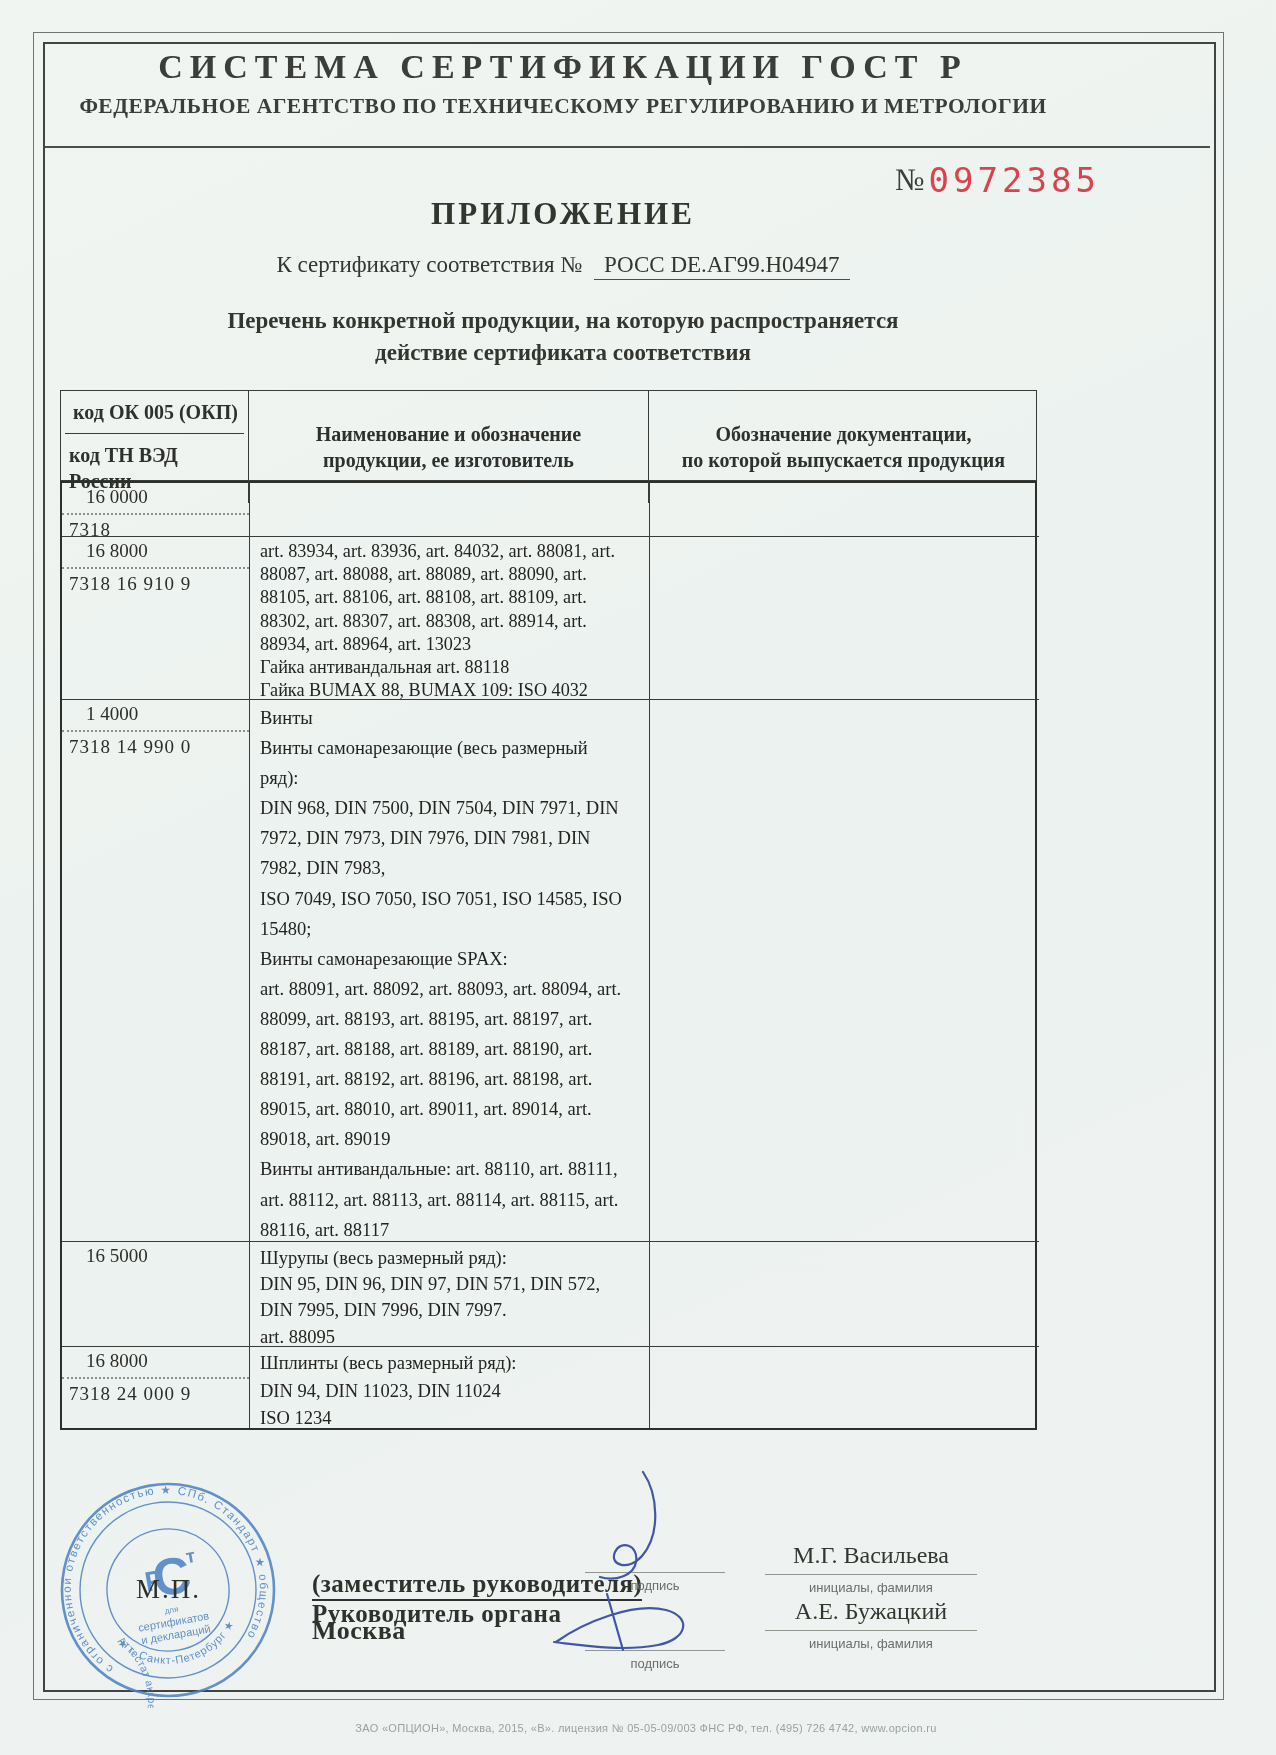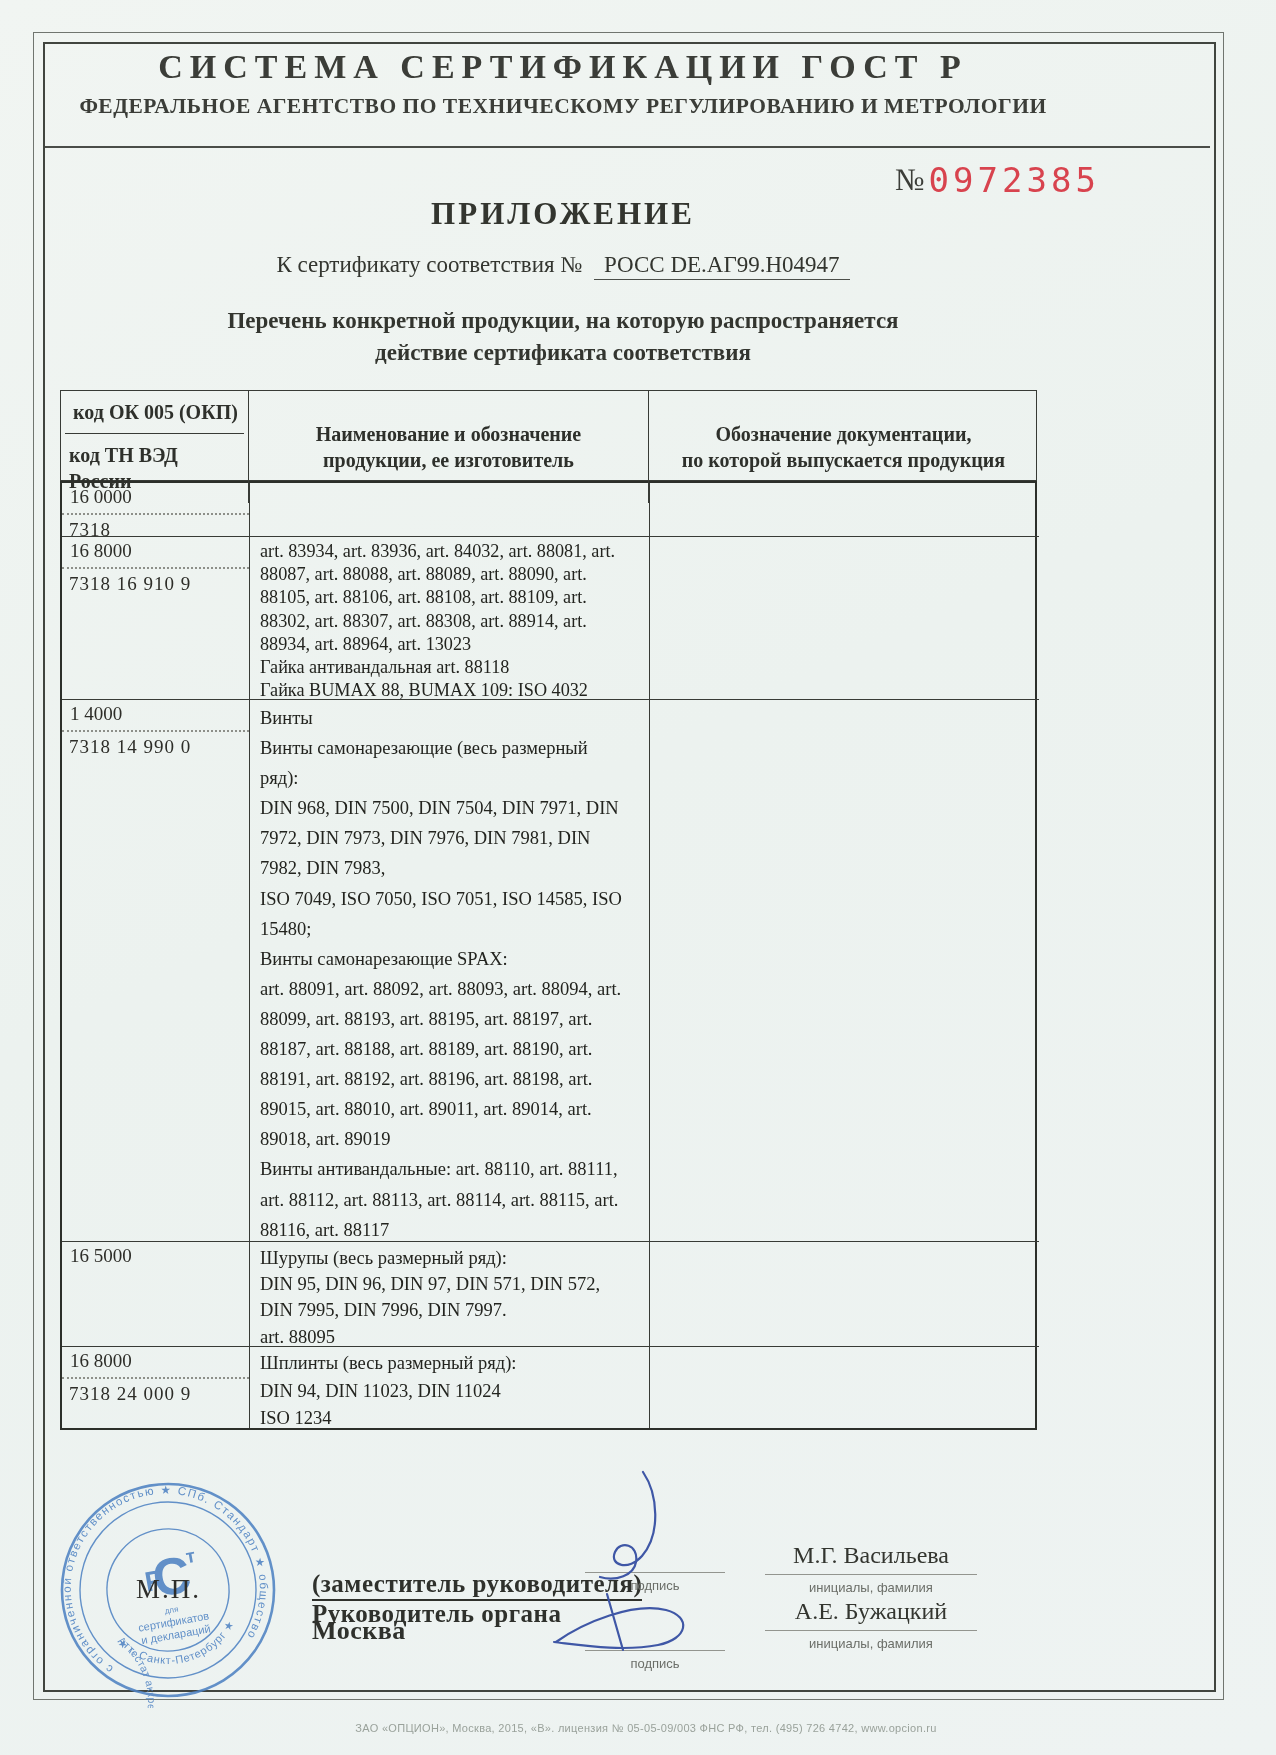--- a/index.html
+++ b/index.html
@@ -33,21 +33,21 @@
   .hc1 .h-top{border-bottom:1.6px solid #383b36;padding:8px 6px 8px 8px;}
   .hc1 .h-bot{padding:8px 6px 9px 8px;}
   .thead .hc2{border-right:1.6px solid #383b36;}
   .tbody{display:grid;grid-template-columns:188px 400px 389px;border:2.6px solid #2c2f2a;box-sizing:border-box;border-top-width:2.2px;}
   .row{display:contents;}
   .cell{box-sizing:border-box;border-top:1.6px solid #383b36;}
   .r1 .cell{border-top:none;}
   .cell-codes{border-right:1.6px solid #383b36;padding:0;}
   .cell-prod{border-right:1.6px solid #383b36;padding:3px 8px 2px 10px;white-space:pre-line;color:#23241f;}
   .cell-doc{}
-  .code-top{padding:3px 6px 5px 8px;font-size:19px;}
+  .code-top{padding:3px 6px 5px 24px;font-size:19px;}
   .two .code-top{border-bottom:2px dotted #8d8f89;}
   .code-bot{padding:4px 6px 2px 7px;font-size:19px;letter-spacing:1px;}
   .r1 .cell{height:53px;} .r2 .cell{height:163px;} .r3 .cell{height:542px;} .r4 .cell{height:105px;} .r5 .cell{height:82px;}
   .r2 .cell-prod{line-height:23.2px;font-size:18.2px;}
   .r3 .cell-prod{line-height:30.1px;}
   .r4 .cell-prod{line-height:26.2px;}
   .r5 .cell-prod{line-height:27.5px;}
 
   
   .stamp{position:absolute;left:50px;top:1472px;width:236px;height:236px;opacity:.88;}

